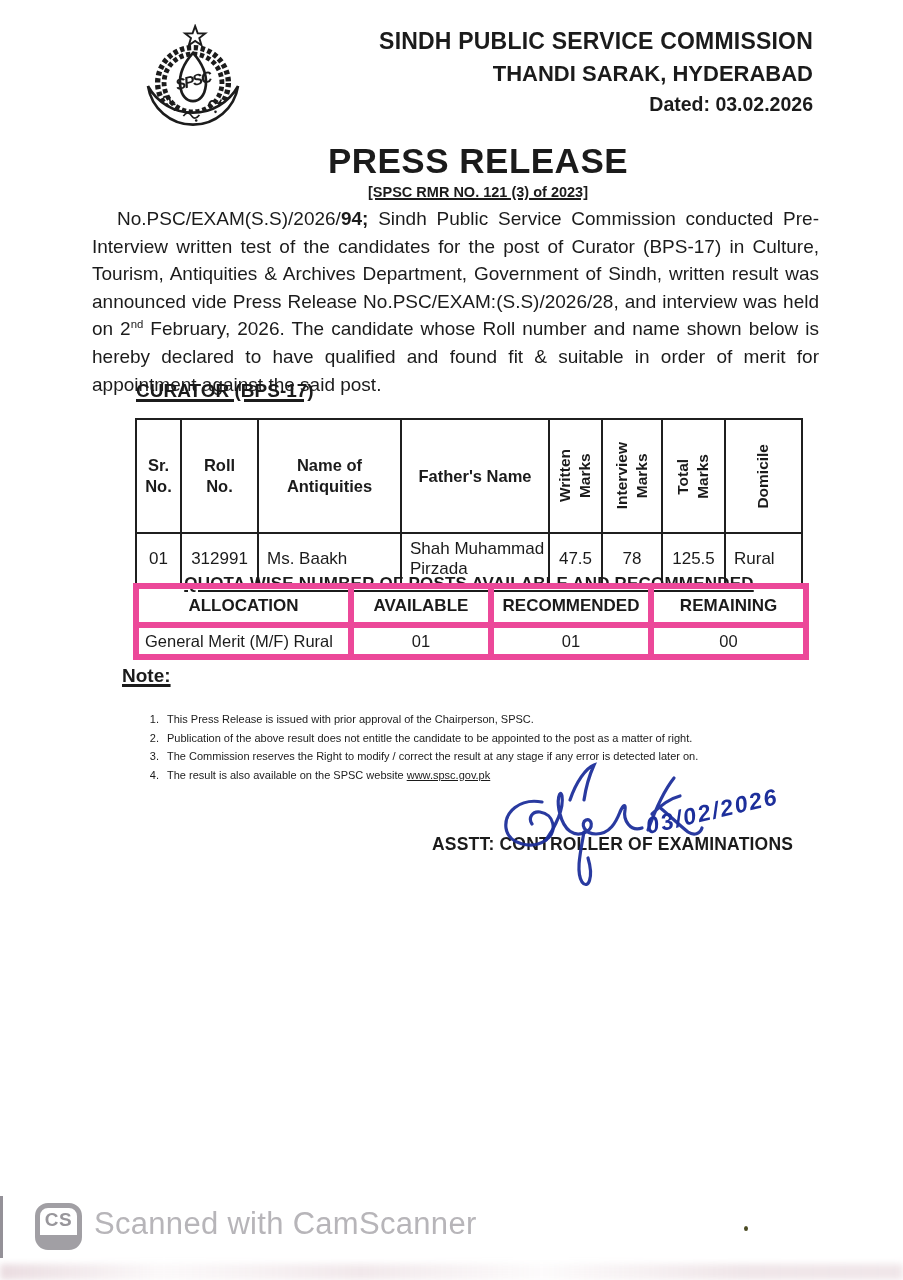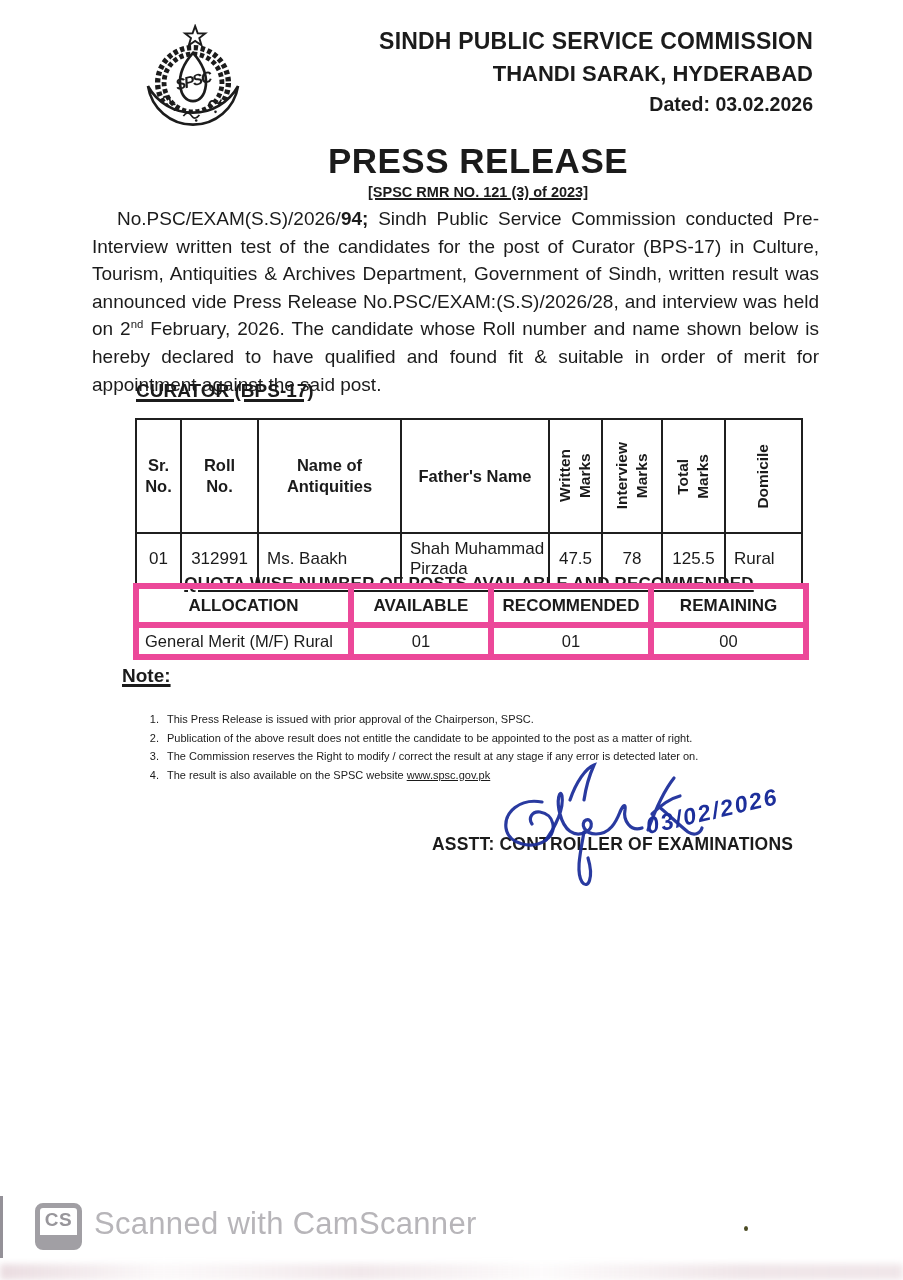--- a/index.html
+++ b/index.html
@@ -44,21 +44,21 @@
   .note-head{position:absolute;left:122px;top:665px;font-size:19px;font-weight:bold;text-decoration:underline;text-decoration-thickness:2.5px;}
   .notes{position:absolute;left:116px;top:697px;width:695px;margin:16px;padding-left:30px;font-size:11px;}
   .notes li{margin-bottom:6.5px;padding-left:5px;}
   .link{text-decoration:underline;}
   
   .asstt{position:absolute;left:432px;top:834px;font-size:17.5px;font-weight:bold;letter-spacing:.2px;white-space:nowrap;}
   .signature{position:absolute;left:480px;top:756px;width:330px;height:138px;}
   .signature path{fill:none;stroke:#1d2f9b;stroke-width:3.2;stroke-linecap:round;opacity:.95;}
   .sig-date{font-family:"Liberation Sans",sans-serif;font-style:italic;font-weight:bold;font-size:23px;fill:#1d2f9b;letter-spacing:2px;}
   
-  .cs-icon{position:absolute;left:35px;top:1203px;width:47px;height:47px;border:5px solid #a19fa4;border-radius:8px;box-sizing:border-box;background:#fff;}
+  .cs-icon{position:absolute;left:35px;top:1203px;width:47px;height:47px;border:5px solid #a19fa4;border-radius:13px;box-sizing:border-box;background:#fff;}
   .cs-txt{position:absolute;top:1px;left:0;right:0;text-align:center;font-size:19px;font-weight:bold;color:#98969b;letter-spacing:.5px;}
   .cs-bar{position:absolute;left:0;right:0;bottom:0;height:10px;background:#a19fa4;}
   .cs-text{position:absolute;left:94px;top:1206px;font-size:31px;color:#b7b5b9;letter-spacing:.3px;}
   
   .scan-strip{position:absolute;left:0;right:0;bottom:0;height:16px;
     background:linear-gradient(90deg,rgba(186,141,155,.30),rgba(225,205,212,.12) 18%,rgba(198,160,172,.24) 40%,rgba(230,214,220,.10) 60%,rgba(196,158,170,.26) 82%,rgba(186,141,155,.22));
     filter:blur(3px);}
   .scan-line{position:absolute;left:0;top:1196px;width:3px;height:62px;background:#3c3744;opacity:.55;}
   .speck{position:absolute;left:744px;top:1226px;width:4px;height:5px;background:#4a4a22;border-radius:50%;}
   svg text{stroke:none;}

